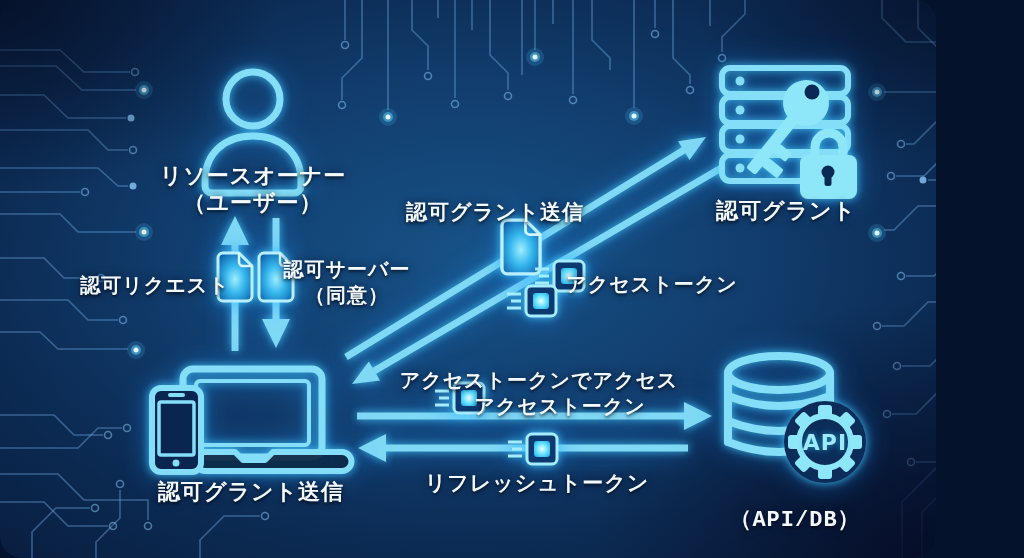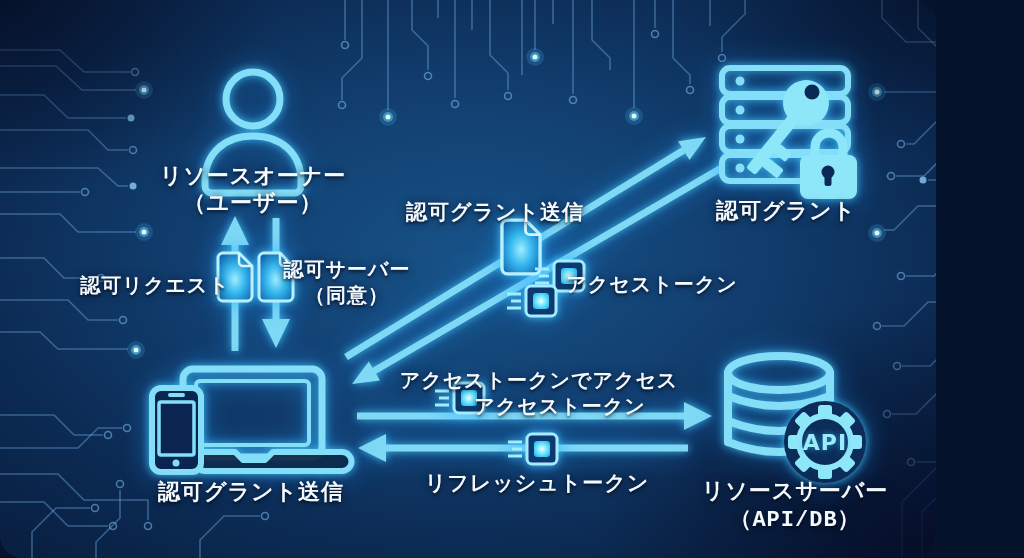--- a/index.html
+++ b/index.html
@@ -312,21 +312,20 @@
       <use href="#tok" transform="translate(469,398)"></use>
       <use href="#tok" transform="translate(542,449)"></use>
     </g>
   </svg>
 
   <div class="layer">
     <div class="lbl sz-n" style="left:253px;top:176px;">リソースオーナー</div>
     <div class="lbl sz-n" style="left:253px;top:203px;font-family:Liberation Mono, monospace;">（ユーザー）</div>
     <div class="lbl sz-n" style="left:786px;top:211px;">認可グラント</div>
     <div class="lbl sz-n" style="left:251px;top:492px;">認可グラント送信</div>
-    <div class="lbl sz-n" style="left:795px;top:491px;">リソースサーバー</div>
     <div class="lbl sz-n" style="left:795px;top:519px;font-family:Liberation Mono, monospace;">（API/DB）</div>
 
     <div class="lbl sz-f" style="left:155px;top:277px;">認可リクエスト</div>
     <div class="lbl sz-f" style="left:347px;top:261px;">認可サーバー</div>
     <div class="lbl sz-f" style="left:347px;top:287px;">（同意）</div>
     <div class="lbl sz-f" style="left:495px;top:204px;font-size:21px;">認可グラント送信</div>
     <div class="lbl sz-f" style="left:652px;top:276px;">アクセストークン</div>
     <div class="lbl sz-f" style="left:539px;top:372px;">アクセストークンでアクセス</div>
     <div class="lbl sz-f" style="left:560px;top:398px;">アクセストークン</div>
     <div class="lbl sz-f" style="left:537px;top:475px;font-size:21px;">リフレッシュトークン</div>

